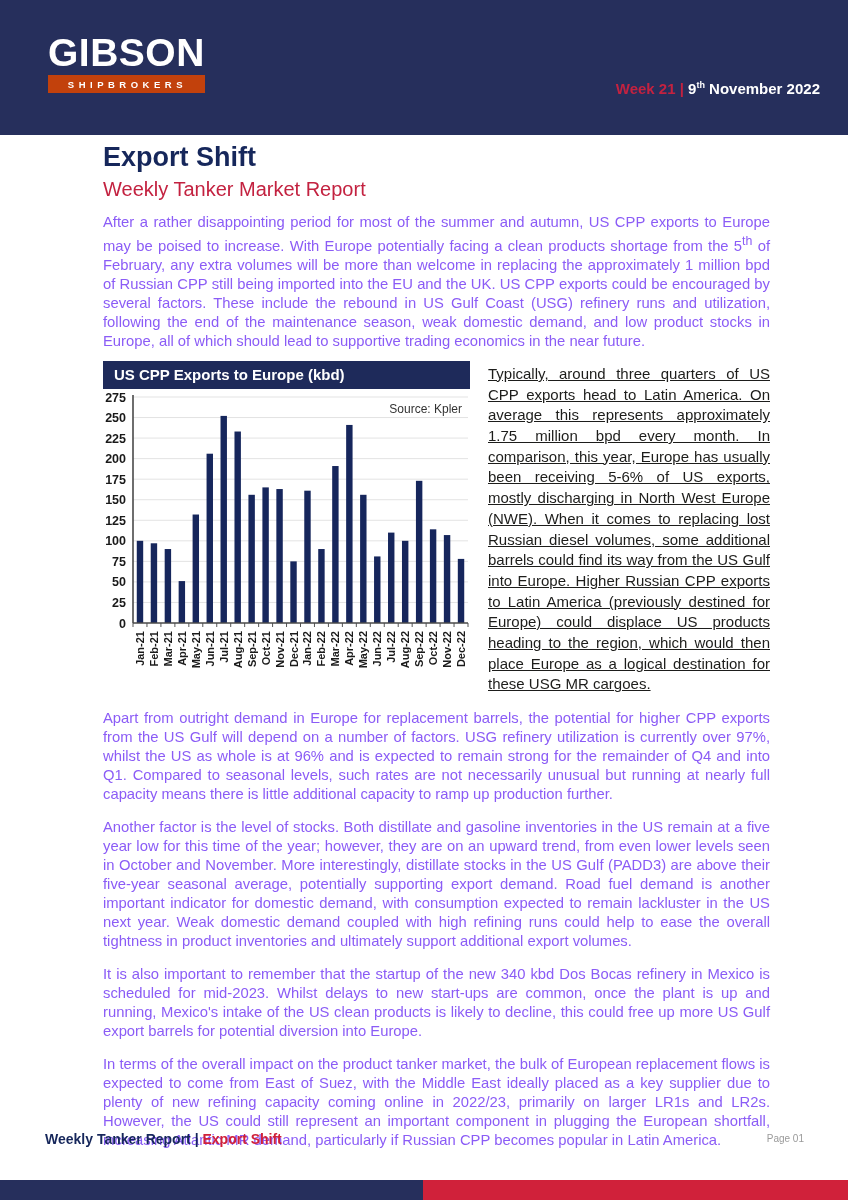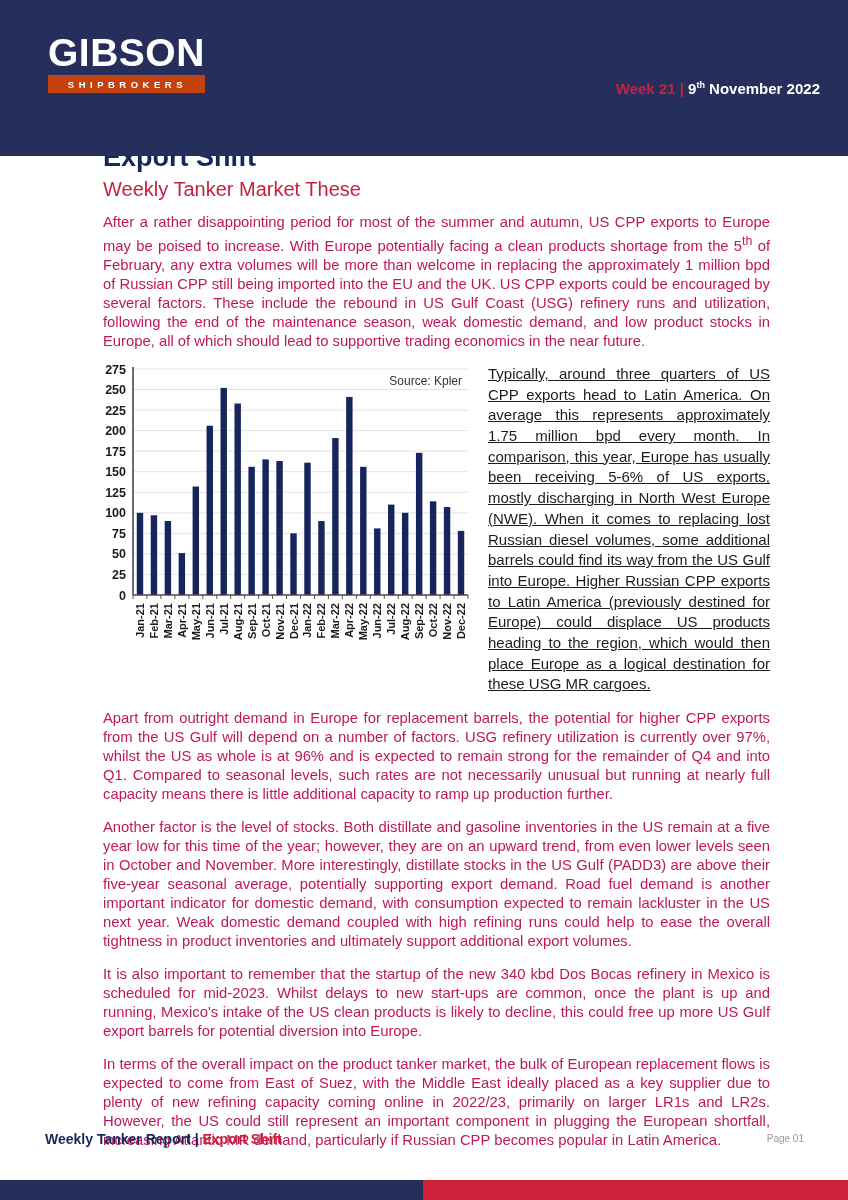--- a/index.html
+++ b/index.html
@@ -10,21 +10,21 @@
     height: 1200px;
     background: #ffffff;
     font-family: "Liberation Sans", "DejaVu Sans", sans-serif;
     overflow: hidden;
     margin: 0 auto;
   }
   
   .header {
     position: absolute;
     top: 0; left: 0;
-    width: 848px; height: 156px;
+    width: 848px; height: 135px;
     background: #262f5c;
   }
   .logo {
     position: absolute;
     left: 48px; top: 33px;
     display: inline-block;
   }
   .logo-name {
     color: #ffffff;
     font-weight: bold;
@@ -63,21 +63,21 @@
   }
   .doc-subtitle {
     margin-top: 4px;
     color: #c32240;
     font-size: 20px;
     font-weight: normal;
     line-height: 24px;
   }
   .body-text {
     margin-top: 14px;
-    color: #be185d;
+    color: #8b5cf6;
     font-size: 14.8px;
     line-height: 19px;
     text-align: justify;
   }
   .intro { margin-top: 12px; }
   .two-col {
     margin-top: 10px;
     display: flex;
     gap: 18px;
   }
@@ -134,26 +134,27 @@
   <div class="header">
     <div class="logo">
       <div class="logo-name">GIBSON</div>
       <div class="logo-sub">SHIPBROKERS</div>
     </div>
     <div class="week-date"><span class="week">Week 21 | </span><span>9</span><sup>th</sup><span> November 2022</span></div>
   </div>
 
   <div class="main">
     <div class="doc-title">Export Shift</div>
-    <div class="doc-subtitle">Weekly Tanker Market These</div>
+    <div class="doc-subtitle">Weekly Tanker Market Report</div>
 
     <p class="body-text intro"><span>After a rather disappointing period for most of the summer and autumn, US CPP exports to Europe may be poised to increase. With Europe potentially facing a clean products shortage from the 5</span><sup>th</sup><span> of February, any extra volumes will be more than welcome in replacing the approximately 1 million bpd of Russian CPP still being imported into the EU and the UK. US CPP exports could be encouraged by several factors. These include the rebound in US Gulf Coast (USG) refinery runs and utilization, following the end of the maintenance season, weak domestic demand, and low product stocks in Europe, all of which should lead to supportive trading economics in the near future.</span></p>
 
     <div class="two-col">
       <div class="chart-box">
+        <div class="chart-title">US CPP Exports to Europe (kbd)</div>
         <svg id="chart-svg" class="chart-svg" xmlns="http://www.w3.org/2000/svg" viewBox="0 0 367 288">
             <line x1="30" y1="213.45454545454544" x2="365" y2="213.45454545454544" stroke="#e3e3e3" stroke-width="1"></line>
             <line x1="30" y1="192.9090909090909" x2="365" y2="192.9090909090909" stroke="#e3e3e3" stroke-width="1"></line>
             <line x1="30" y1="172.36363636363637" x2="365" y2="172.36363636363637" stroke="#e3e3e3" stroke-width="1"></line>
             <line x1="30" y1="151.8181818181818" x2="365" y2="151.8181818181818" stroke="#e3e3e3" stroke-width="1"></line>
             <line x1="30" y1="131.27272727272728" x2="365" y2="131.27272727272728" stroke="#e3e3e3" stroke-width="1"></line>
             <line x1="30" y1="110.72727272727273" x2="365" y2="110.72727272727273" stroke="#e3e3e3" stroke-width="1"></line>
             <line x1="30" y1="90.18181818181819" x2="365" y2="90.18181818181819" stroke="#e3e3e3" stroke-width="1"></line>
             <line x1="30" y1="69.63636363636363" x2="365" y2="69.63636363636363" stroke="#e3e3e3" stroke-width="1"></line>
             <line x1="30" y1="49.09090909090909" x2="365" y2="49.09090909090909" stroke="#e3e3e3" stroke-width="1"></line>

